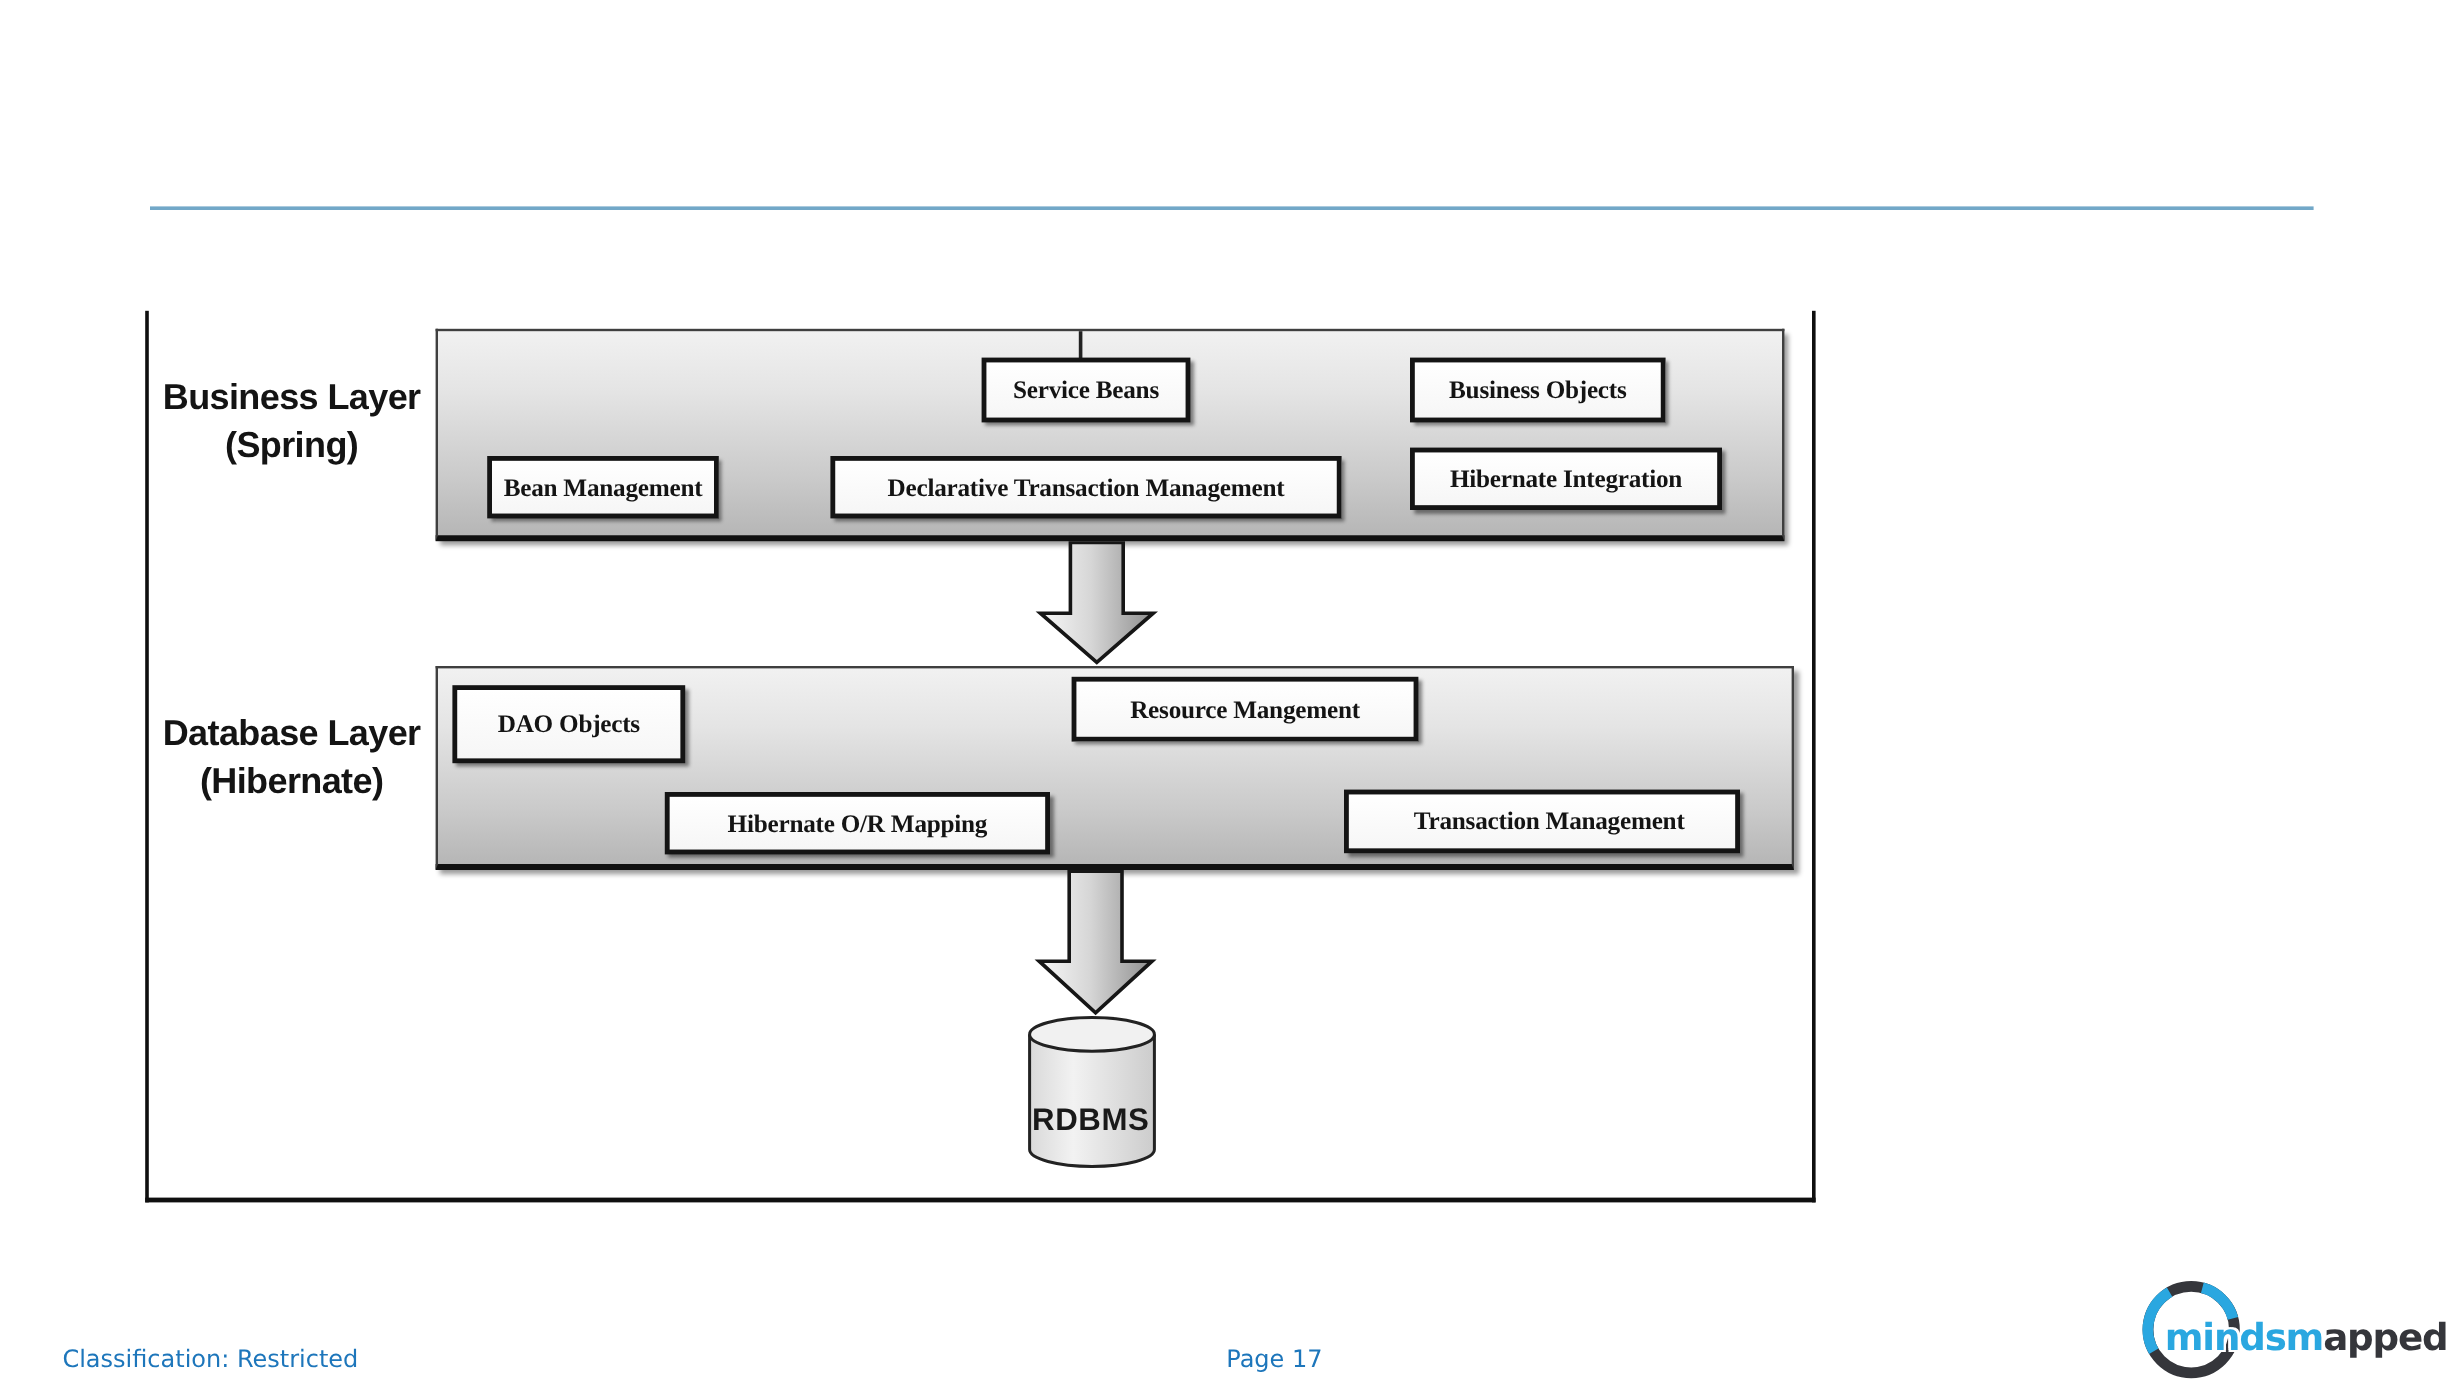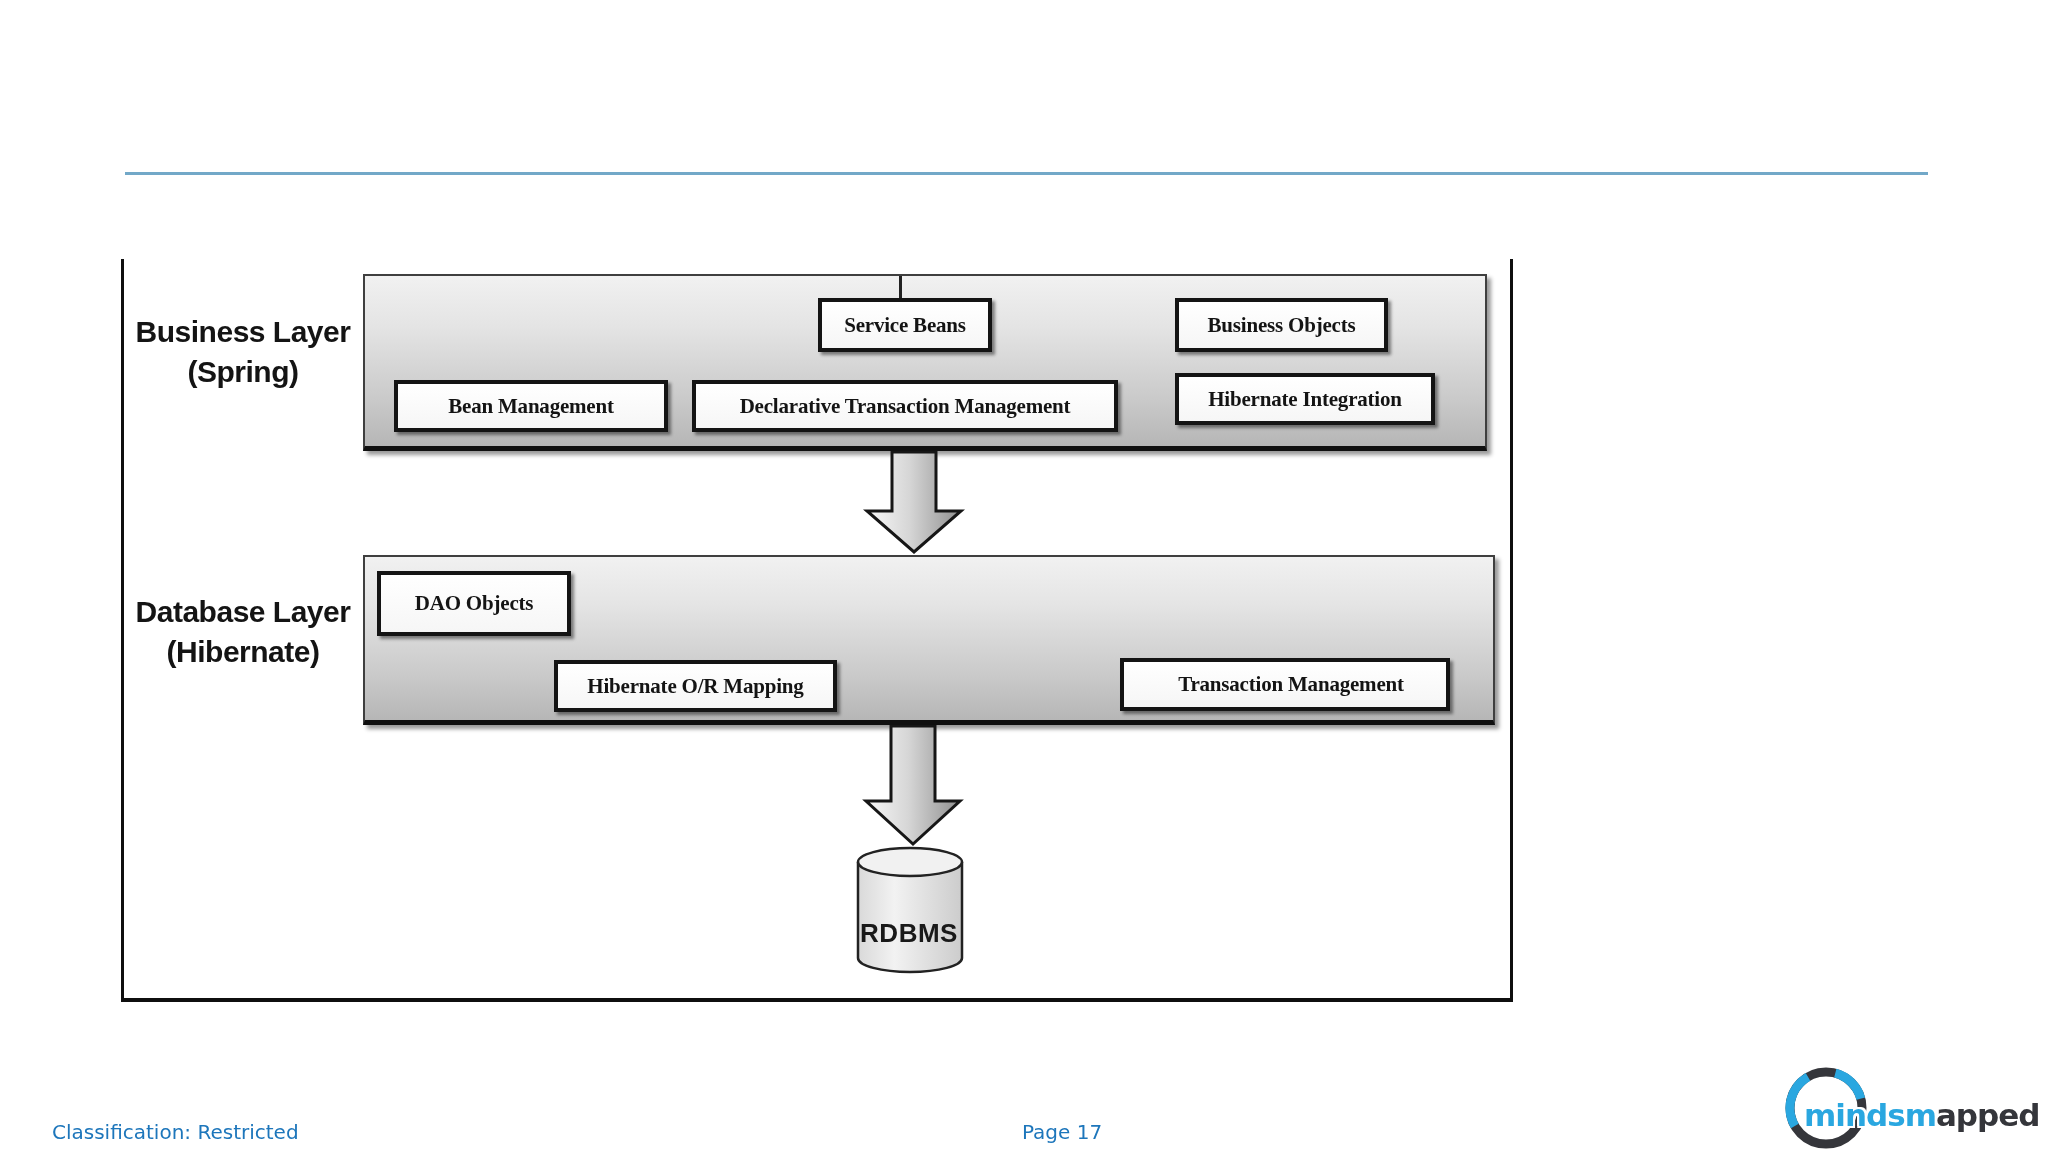--- a/index.html
+++ b/index.html
@@ -34,26 +34,26 @@
   .node{
     position:absolute;display:flex;align-items:center;justify-content:center;
     background:linear-gradient(180deg,#ffffff 0%,#f6f6f6 100%);
     border:4px solid #141414;box-sizing:border-box;
     box-shadow:3px 3px 3px rgba(0,0,0,0.45);
     font-weight:bold;font-size:21px;color:#141414;text-align:center;
     letter-spacing:-0.2px;white-space:nowrap;font-family:Liberation Serif, serif;
   }
   .n-service{left:818px;top:298px;width:174px;height:54px;}
   .n-busobj{left:1175px;top:298px;width:213px;height:54px;}
-  .n-beanmgmt{left:394px;top:380px;width:274px;height:52px;}
+  .n-beanmgmt{left:406px;top:380px;width:193px;height:52px;}
   .n-decl{left:692px;top:380px;width:426px;height:52px;}
   .n-hibint{left:1175px;top:373px;width:260px;height:52px;}
   .n-dao{left:377px;top:571px;width:194px;height:65px;}
   .n-resmgmt{left:893px;top:564px;width:289px;height:54px;}
-  .n-ormap{left:554px;top:660px;width:283px;height:52px;}
+  .n-ormap{left:554px;top:660px;width:321px;height:52px;}
   .n-txmgmt{left:1120px;top:658px;width:330px;height:53px;padding-left:12px;}
   .connector-tick{
     position:absolute;left:899px;top:276px;width:3px;height:24px;background:#222222;
   }
   .arrow-svg,.cyl-svg{position:absolute;}
   .footer-text{
     position:absolute;top:1120px;font-family:"DejaVu Sans","Liberation Sans",sans-serif;
     font-size:20px;color:#1d76bb;white-space:nowrap;margin-left:38px;
   }
   .footer-classification{left:14px;}
@@ -102,20 +102,21 @@
     </defs>
     <polygon points="33,1 77,1 77,60 102,60 55,101 8,60 33,60" fill="url(#gradA)" stroke="#161616" stroke-width="3"></polygon>
   </svg>
 
   <div class="band band-database"></div>
   <div class="layer-label layer-label-database">
     <span>Database Layer</span><br>
     <span>(Hibernate)</span>
   </div>
   <div class="node n-dao">DAO Objects</div>
+  <div class="node n-resmgmt">Resource Mangement</div>
   <div class="node n-ormap">Hibernate O/R Mapping</div>
   <div class="node n-txmgmt">Transaction Management</div>
 
   <svg class="arrow-svg" style="left:858px;top:725px;" width="110" height="122" viewBox="0 0 110 122">
     <defs>
       <linearGradient id="gradB" x1="0" y1="0" x2="1" y2="0">
         <stop offset="0" stop-color="#f8f8f8"></stop>
         <stop offset="0.45" stop-color="#d6d6d6"></stop>
         <stop offset="1" stop-color="#8f8f8f"></stop>
       </linearGradient>

